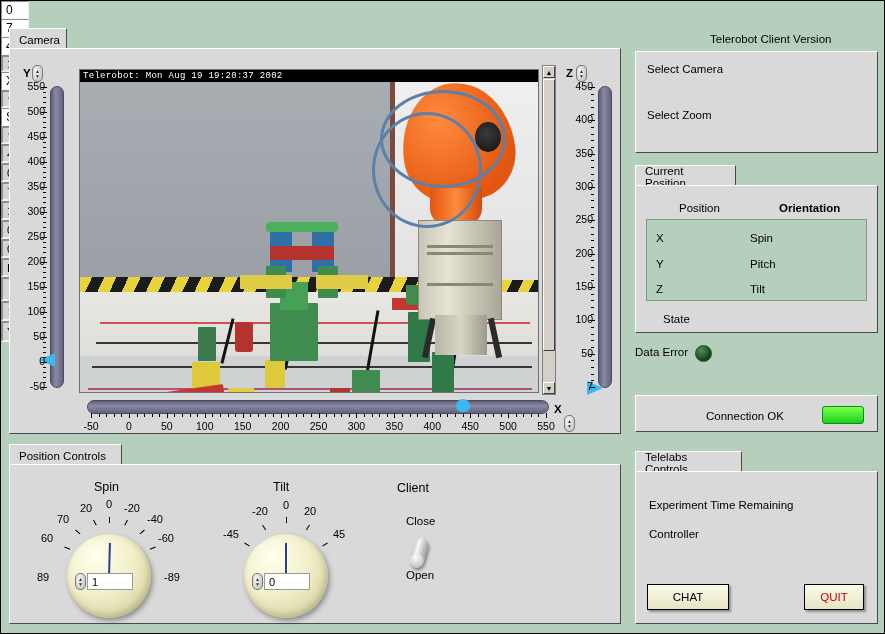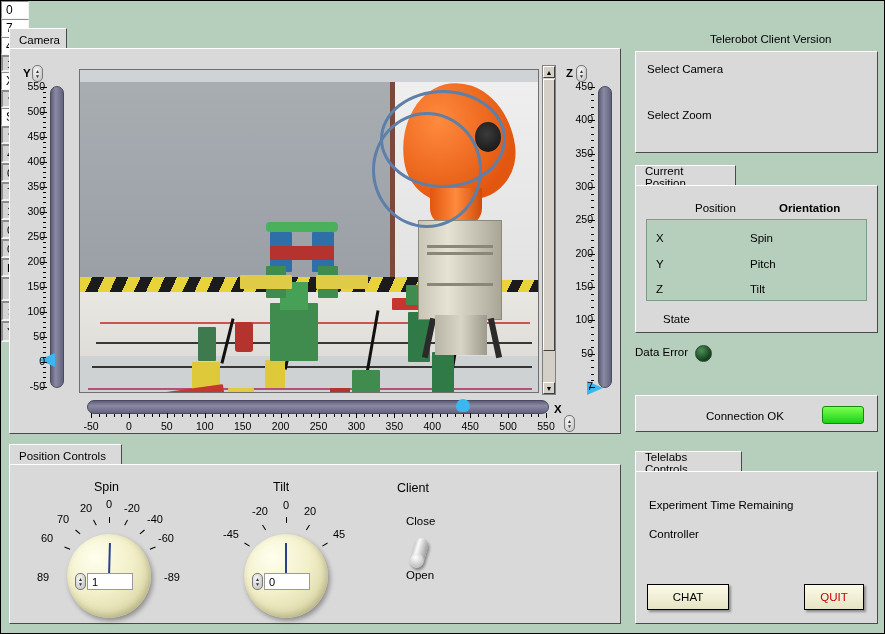--- a/index.html
+++ b/index.html
@@ -227,20 +227,21 @@
     <div class="robot-body">
       <div class="robot-slot" style="left:8px;top:24px;width:66px;"></div>
       <div class="robot-slot" style="left:8px;top:31px;width:66px;"></div>
       <div class="robot-slot" style="left:8px;top:62px;width:66px;"></div>
     </div>
     <div class="grip-leg" style="left:346px;top:248px;height:40px;transform:rotate(12deg);"></div>
     <div class="grip-leg" style="left:412px;top:248px;height:40px;transform:rotate(-12deg);"></div>
     <div class="grip-foot"></div>
     <div class="cable" style="left:300px;top:20px;width:120px;height:92px;border-color:#5d7fa8;border-radius:60%;"></div>
     <div class="cable" style="left:292px;top:42px;width:104px;height:110px;border-color:#5d7fa8;border-radius:60%;"></div>
+    <div class="vbar">Telerobot: Mon Aug 19 19:20:37 2002</div>
   </div>
 
   <div class="vscroll">
     <div class="vscroll-arrow" style="top:0;">▲</div>
     <div class="vscroll-thumb"></div>
     <div class="vscroll-arrow" style="bottom:0;">▼</div>
   </div>
 
   <div class="slidertrack-h" style="left:86px;top:399px;width:462px;"></div>
   <div class="thumb-h" style="left:455px;top:398px;"></div>
@@ -259,21 +260,21 @@
   <div class="wfield" style="left:646px;top:78px;width:172px;height:18px;">X Axis High Quality Motion</div>
   <div class="field" style="left:820px;top:78px;width:19px;height:18px;justify-content:center;padding-left:0;font-size:8px;">▼</div>
   <div class="lbl" style="left:646px;top:108px;">Select Zoom</div>
   <div class="wfield" style="left:646px;top:124px;width:172px;height:18px;">Stretch to Fit</div>
   <div class="field" style="left:820px;top:124px;width:19px;height:18px;justify-content:center;padding-left:0;font-size:8px;">▼</div>
 
   <div class="tabhead" style="left:634px;top:164px;width:101px;">
     <span>Current Position</span>
   </div>
   <div class="tabpanel" style="left:634px;top:184px;width:243px;height:148px;"></div>
-  <div class="lbl" style="left:694px;top:201px;">Position</div>
+  <div class="lbl" style="left:678px;top:201px;">Position</div>
   <div class="lbl" style="left:778px;top:201px;font-weight:bold;">Orientation</div>
   <div class="panel-green" style="left:645px;top:218px;width:221px;height:82px;"></div>
 
   <div class="lbl" style="left:655px;top:231px;">X</div>
   <div class="field" style="left:670px;top:227px;width:64px;height:19px;">442</div>
   <div class="lbl" style="left:655px;top:257px;">Y</div>
   <div class="field" style="left:670px;top:252px;width:64px;height:19px;">0</div>
   <div class="lbl" style="left:655px;top:282px;">Z</div>
   <div class="field" style="left:670px;top:277px;width:64px;height:19px;">7</div>
 

